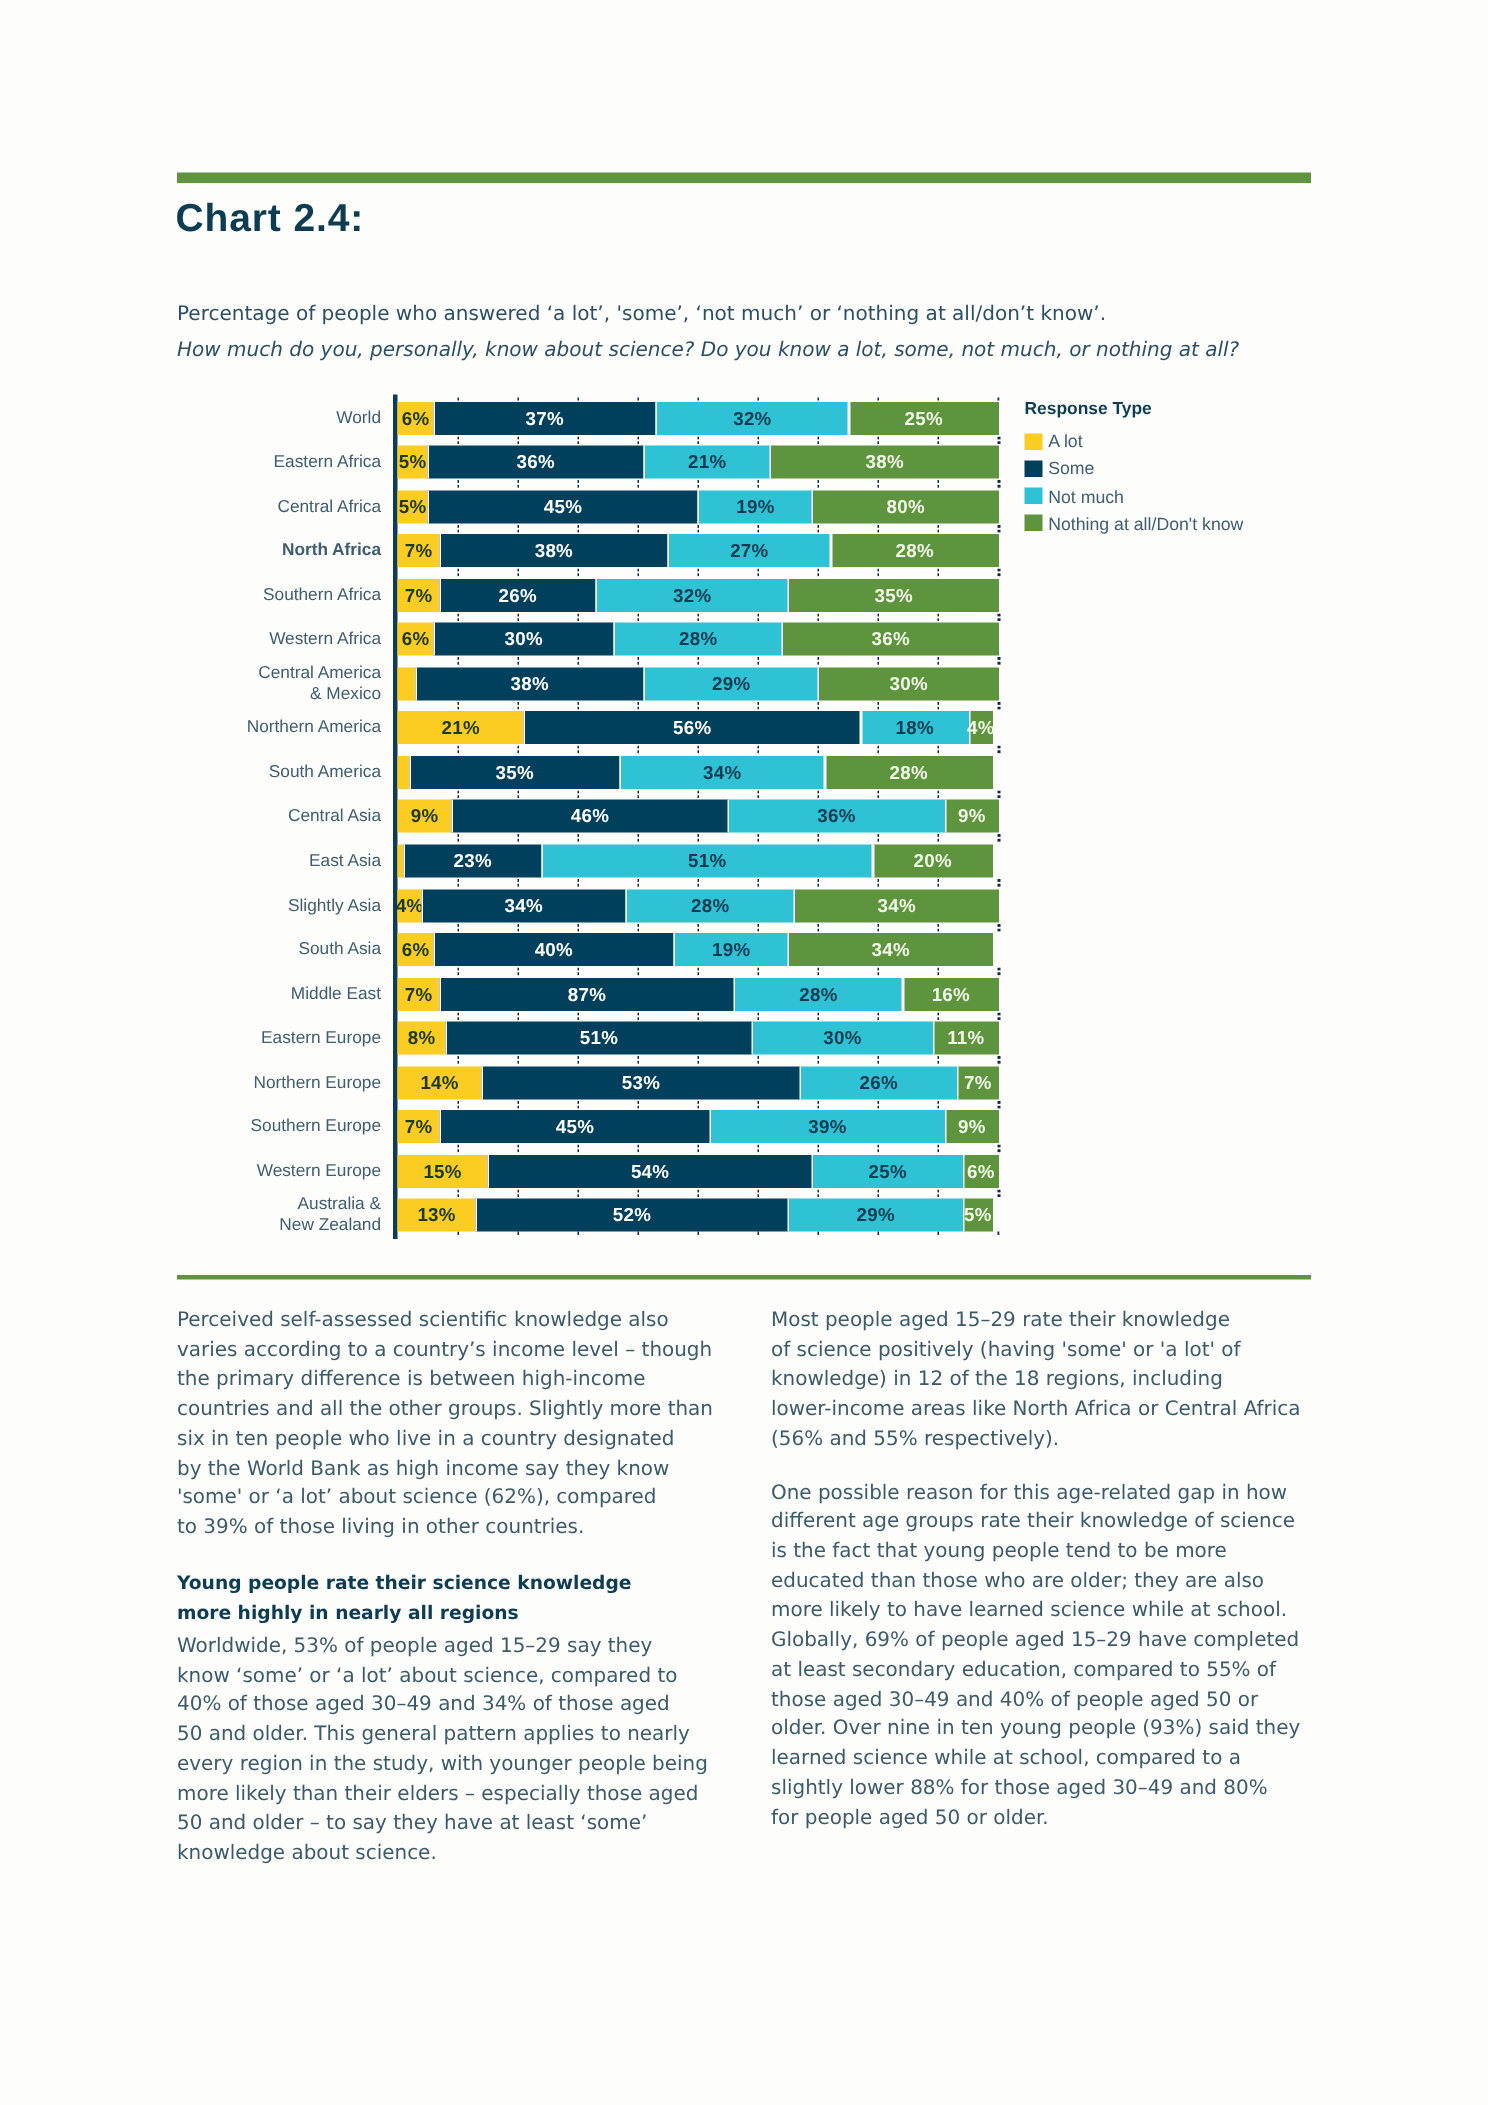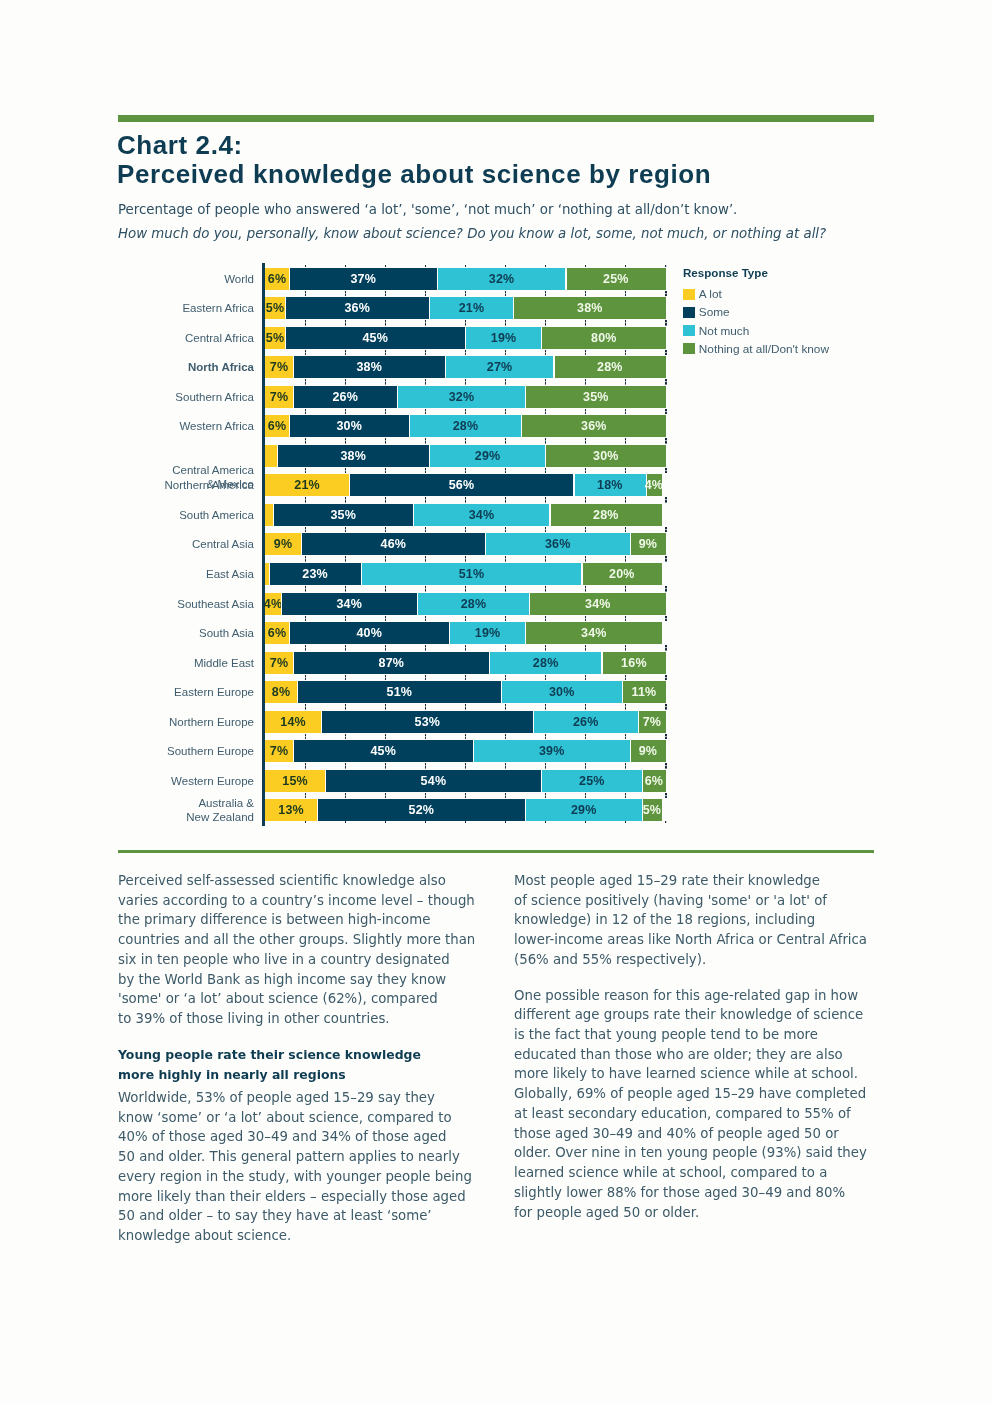--- a/index.html
+++ b/index.html
@@ -29,21 +29,20 @@
   .col p{margin:0 0 16px 0;white-space:nowrap;}
   .col p.h{font-weight:700;color:#0e3c52;margin-bottom:3.4px;font-size:12.45px;line-height:19.9px;}
   #footer{position:absolute;left:121px;top:1338px;width:756px;text-align:center;font-size:11.05px;letter-spacing:0.17px;color:#4a6b7c;font-family:"DejaVu Sans",sans-serif;}
 </style>
 </head>
 <body>
 
 <div class="page">
   <div class="rule" id="rule-top"></div>
   <div class="title" id="title1">Chart 2.4:</div>
-  <div class="title" id="title2">Perceived knowledge about science by region</div>
   <div id="subtitle">Percentage of people who answered ‘a lot’, 'some’, ‘not much’ or ‘nothing at all/don’t know’.</div>
   <div id="question">How much do you, personally, know about science? Do you know a lot, some, not much, or nothing at all?</div>
   <div class="axis"></div>
   <div id="chart">
       <div class="tick" style="left: 304.5px; top: 264.5px; height: 2.8px;"></div>
       <div class="tick" style="left: 344.6px; top: 264.5px; height: 2.8px;"></div>
       <div class="tick" style="left: 384.7px; top: 264.5px; height: 2.8px;"></div>
       <div class="tick" style="left: 424.8px; top: 264.5px; height: 2.8px;"></div>
       <div class="tick" style="left: 464.9px; top: 264.5px; height: 2.8px;"></div>
       <div class="tick" style="left: 505px; top: 264.5px; height: 2.8px;"></div>
@@ -276,21 +275,21 @@
       <div class="seg" style="position: absolute; left: 293.07px; top: 385.7px; width: 104.26px; background: rgb(0, 64, 92); color: rgb(255, 255, 255); font-size: 12.5px; font-weight: 700; letter-spacing: 0.2px; font-family: &quot;Liberation Sans&quot;, sans-serif;">26%</div>
       <div class="seg" style="position: absolute; left: 397.33px; top: 385.7px; width: 128.32px; background: rgb(47, 193, 212); color: rgb(14, 60, 82); font-size: 12.5px; font-weight: 700; letter-spacing: 0.2px; font-family: &quot;Liberation Sans&quot;, sans-serif;">32%</div>
       <div class="seg" style="position: absolute; left: 525.65px; top: 385.7px; width: 140.35px; background: rgb(94, 148, 62); color: rgb(240, 248, 232); font-size: 12.5px; font-weight: 700; letter-spacing: 0.2px; font-family: &quot;Liberation Sans&quot;, sans-serif;">35%</div>
       <div class="rowlabel" style="left: 120px; width: 134px; top: 419.25px;">
         <div>Western Africa</div>
       </div>
       <div class="seg" style="position: absolute; left: 265px; top: 415.25px; width: 24.06px; background: rgb(251, 204, 34); color: rgb(28, 58, 32); font-size: 12.5px; font-weight: 700; letter-spacing: 0.2px; font-family: &quot;Liberation Sans&quot;, sans-serif;">6%</div>
       <div class="seg" style="position: absolute; left: 289.06px; top: 415.25px; width: 120.3px; background: rgb(0, 64, 92); color: rgb(255, 255, 255); font-size: 12.5px; font-weight: 700; letter-spacing: 0.2px; font-family: &quot;Liberation Sans&quot;, sans-serif;">30%</div>
       <div class="seg" style="position: absolute; left: 409.36px; top: 415.25px; width: 112.28px; background: rgb(47, 193, 212); color: rgb(14, 60, 82); font-size: 12.5px; font-weight: 700; letter-spacing: 0.2px; font-family: &quot;Liberation Sans&quot;, sans-serif;">28%</div>
       <div class="seg" style="position: absolute; left: 521.64px; top: 415.25px; width: 144.36px; background: rgb(94, 148, 62); color: rgb(240, 248, 232); font-size: 12.5px; font-weight: 700; letter-spacing: 0.2px; font-family: &quot;Liberation Sans&quot;, sans-serif;">36%</div>
-      <div class="rowlabel" style="left: 120px; width: 134px; top: 441.8px; margin-top: 21px;">
+      <div class="rowlabel" style="left: 120px; width: 134px; top: 441.8px;">
         <div>Central America</div>
         <div>&amp; Mexico</div>
       </div>
       <div class="seg" style="position: absolute; left: 265px; top: 444.8px; width: 12.03px; background: rgb(251, 204, 34); color: rgb(28, 58, 32); font-size: 12.5px; font-weight: 700; letter-spacing: 0.2px; font-family: &quot;Liberation Sans&quot;, sans-serif;"></div>
       <div class="seg" style="position: absolute; left: 277.03px; top: 444.8px; width: 152.38px; background: rgb(0, 64, 92); color: rgb(255, 255, 255); font-size: 12.5px; font-weight: 700; letter-spacing: 0.2px; font-family: &quot;Liberation Sans&quot;, sans-serif;">38%</div>
       <div class="seg" style="position: absolute; left: 429.41px; top: 444.8px; width: 116.29px; background: rgb(47, 193, 212); color: rgb(14, 60, 82); font-size: 12.5px; font-weight: 700; letter-spacing: 0.2px; font-family: &quot;Liberation Sans&quot;, sans-serif;">29%</div>
       <div class="seg" style="position: absolute; left: 545.7px; top: 444.8px; width: 120.3px; background: rgb(94, 148, 62); color: rgb(240, 248, 232); font-size: 12.5px; font-weight: 700; letter-spacing: 0.2px; font-family: &quot;Liberation Sans&quot;, sans-serif;">30%</div>
       <div class="rowlabel" style="left: 120px; width: 134px; top: 478.35px;">
         <div>Northern America</div>
       </div>
@@ -313,21 +312,21 @@
       <div class="seg" style="position: absolute; left: 485.55px; top: 533.45px; width: 144.36px; background: rgb(47, 193, 212); color: rgb(14, 60, 82); font-size: 12.5px; font-weight: 700; letter-spacing: 0.2px; font-family: &quot;Liberation Sans&quot;, sans-serif;">36%</div>
       <div class="seg" style="position: absolute; left: 629.91px; top: 533.45px; width: 36.09px; background: rgb(94, 148, 62); color: rgb(240, 248, 232); font-size: 12.5px; font-weight: 700; letter-spacing: 0.2px; font-family: &quot;Liberation Sans&quot;, sans-serif;">9%</div>
       <div class="rowlabel" style="left: 120px; width: 134px; top: 567px;">
         <div>East Asia</div>
       </div>
       <div class="seg" style="position: absolute; left: 265px; top: 563px; width: 4.01px; background: rgb(251, 204, 34); color: rgb(28, 58, 32); font-size: 12.5px; font-weight: 700; letter-spacing: 0.2px; font-family: &quot;Liberation Sans&quot;, sans-serif;"></div>
       <div class="seg" style="position: absolute; left: 269.01px; top: 563px; width: 92.23px; background: rgb(0, 64, 92); color: rgb(255, 255, 255); font-size: 12.5px; font-weight: 700; letter-spacing: 0.2px; font-family: &quot;Liberation Sans&quot;, sans-serif;">23%</div>
       <div class="seg" style="position: absolute; left: 361.24px; top: 563px; width: 220.55px; background: rgb(47, 193, 212); color: rgb(14, 60, 82); font-size: 12.5px; font-weight: 700; letter-spacing: 0.2px; font-family: &quot;Liberation Sans&quot;, sans-serif;">51%</div>
       <div class="seg" style="position: absolute; left: 581.79px; top: 563px; width: 80.2px; background: rgb(94, 148, 62); color: rgb(240, 248, 232); font-size: 12.5px; font-weight: 700; letter-spacing: 0.2px; font-family: &quot;Liberation Sans&quot;, sans-serif;">20%</div>
       <div class="rowlabel" style="left: 120px; width: 134px; top: 596.55px;">
-        <div>Southeast Asia</div>
+        <div>Slightly Asia</div>
       </div>
       <div class="seg" style="position: absolute; left: 265px; top: 592.55px; width: 16.04px; background: rgb(251, 204, 34); color: rgb(28, 58, 32); font-size: 12.5px; font-weight: 700; letter-spacing: 0.2px; font-family: &quot;Liberation Sans&quot;, sans-serif;">4%</div>
       <div class="seg" style="position: absolute; left: 281.04px; top: 592.55px; width: 136.34px; background: rgb(0, 64, 92); color: rgb(255, 255, 255); font-size: 12.5px; font-weight: 700; letter-spacing: 0.2px; font-family: &quot;Liberation Sans&quot;, sans-serif;">34%</div>
       <div class="seg" style="position: absolute; left: 417.38px; top: 592.55px; width: 112.28px; background: rgb(47, 193, 212); color: rgb(14, 60, 82); font-size: 12.5px; font-weight: 700; letter-spacing: 0.2px; font-family: &quot;Liberation Sans&quot;, sans-serif;">28%</div>
       <div class="seg" style="position: absolute; left: 529.66px; top: 592.55px; width: 136.34px; background: rgb(94, 148, 62); color: rgb(240, 248, 232); font-size: 12.5px; font-weight: 700; letter-spacing: 0.2px; font-family: &quot;Liberation Sans&quot;, sans-serif;">34%</div>
       <div class="rowlabel" style="left: 120px; width: 134px; top: 626.1px;">
         <div>South Asia</div>
       </div>
       <div class="seg" style="position: absolute; left: 265px; top: 622.1px; width: 24.06px; background: rgb(251, 204, 34); color: rgb(28, 58, 32); font-size: 12.5px; font-weight: 700; letter-spacing: 0.2px; font-family: &quot;Liberation Sans&quot;, sans-serif;">6%</div>
       <div class="seg" style="position: absolute; left: 289.06px; top: 622.1px; width: 160.4px; background: rgb(0, 64, 92); color: rgb(255, 255, 255); font-size: 12.5px; font-weight: 700; letter-spacing: 0.2px; font-family: &quot;Liberation Sans&quot;, sans-serif;">40%</div>

